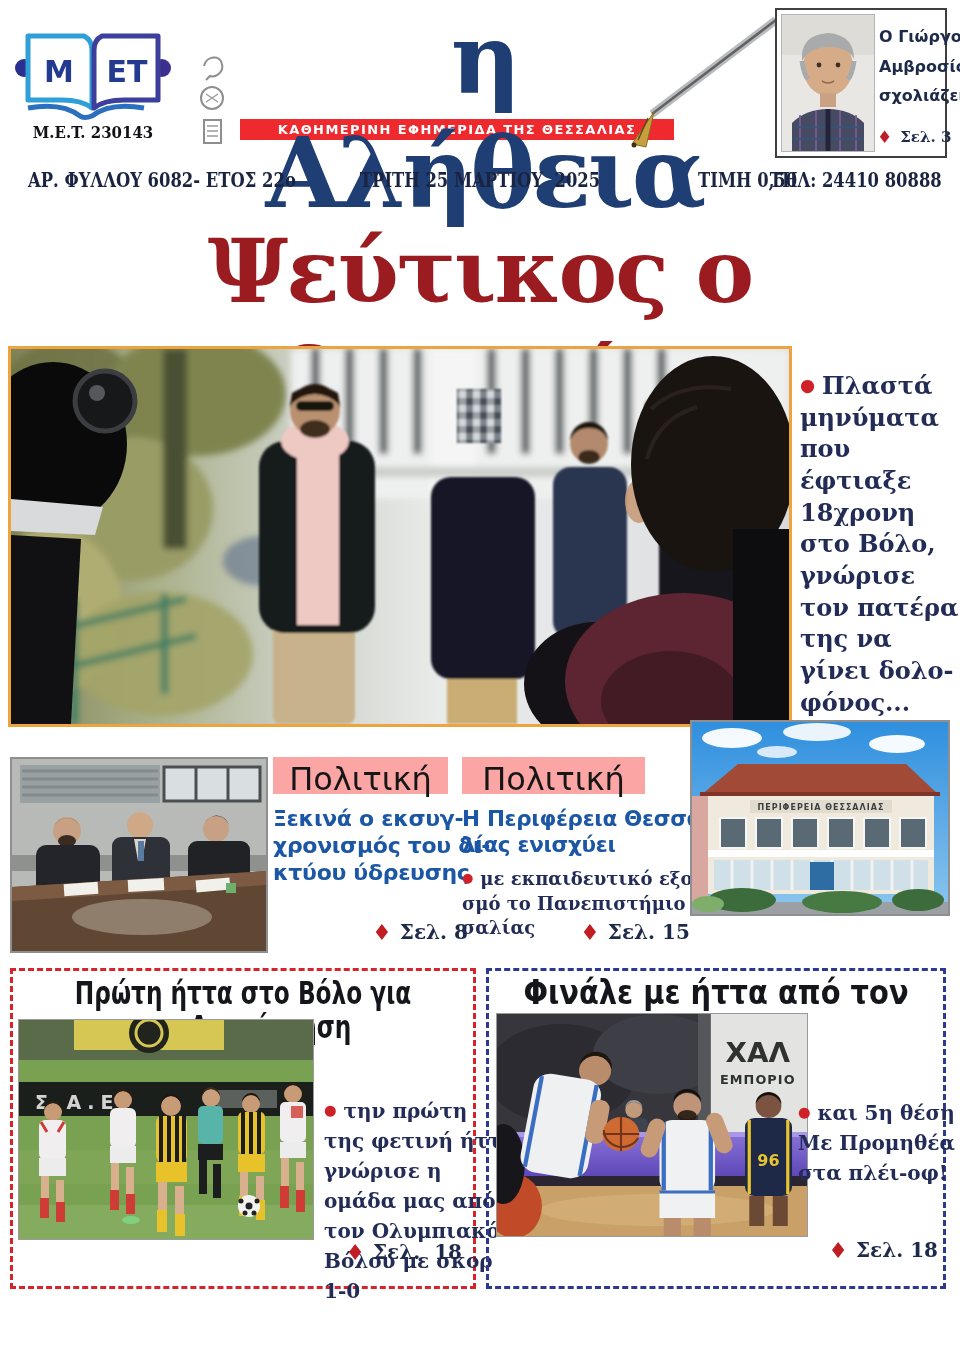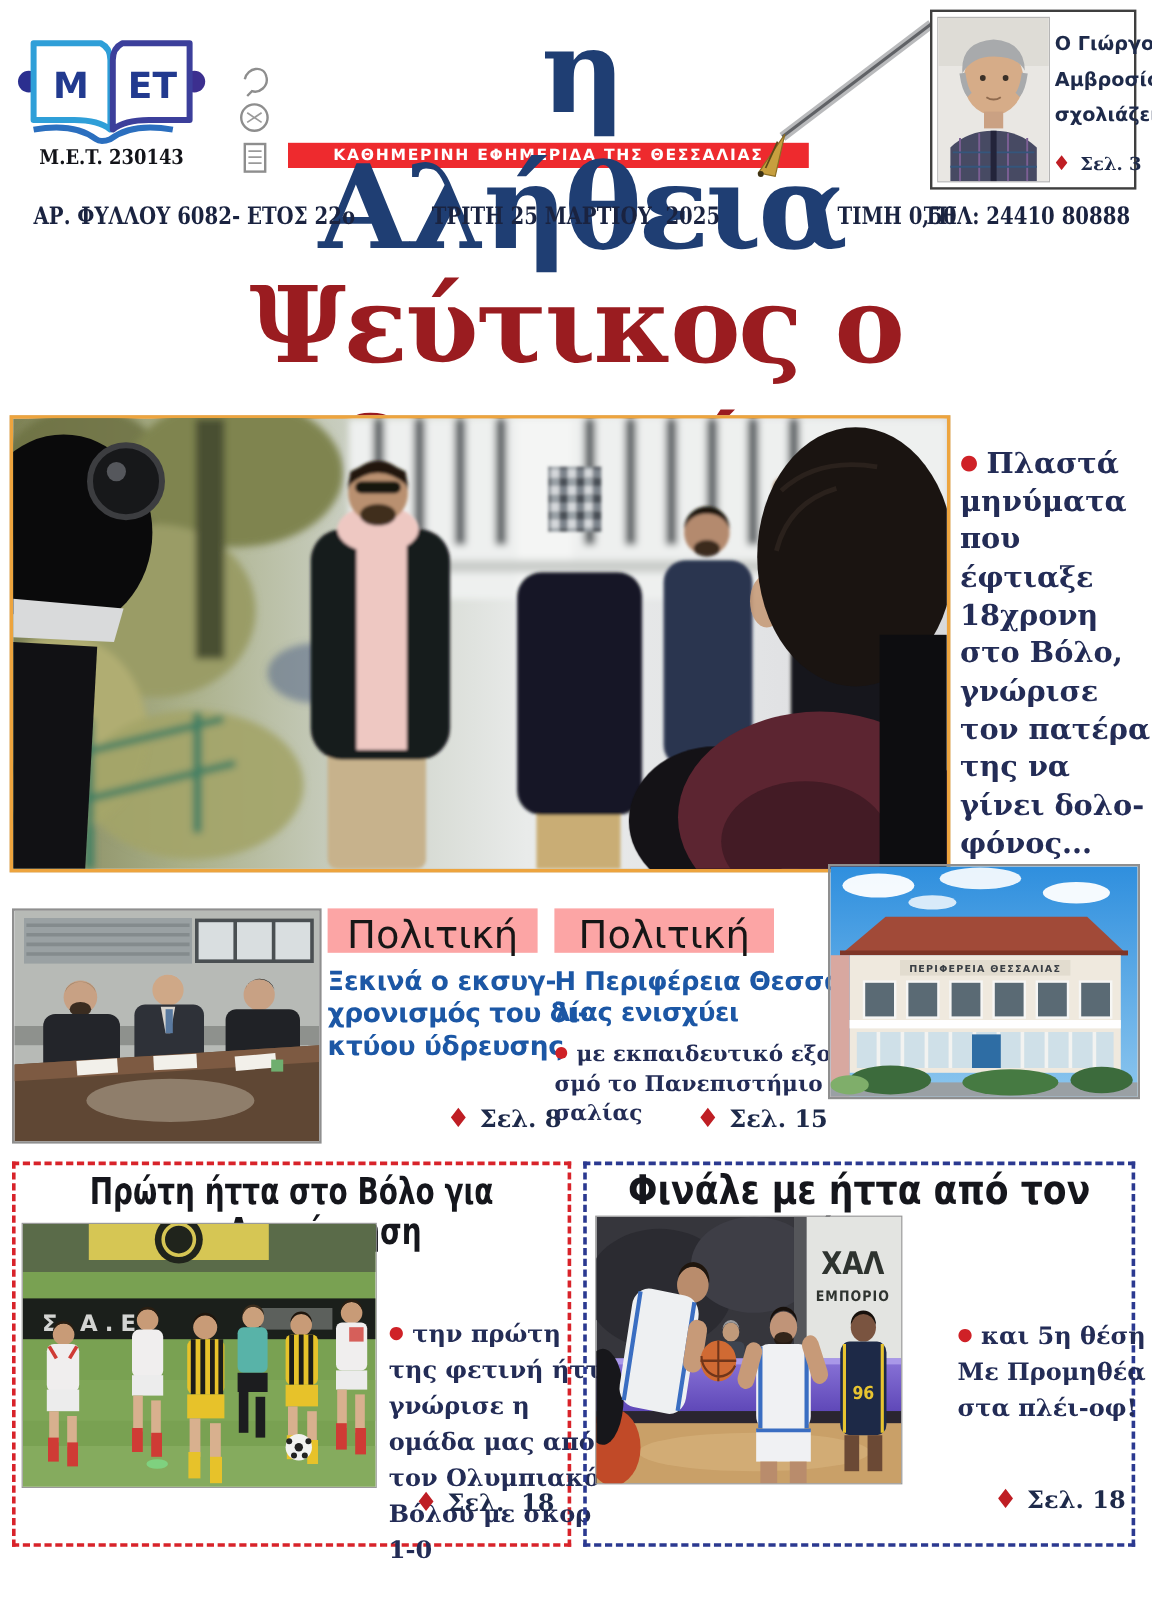--- a/index.html
+++ b/index.html
@@ -63,21 +63,21 @@
   #p1ref{left:372px;top:920px;}
   #p2ref{left:580px;top:920px;}
 
   
   #sbox1{left:10px;top:968px;width:466px;height:321px;border:3px dashed #d8232a;box-sizing:border-box;}
   #sbox2{left:486px;top:968px;width:460px;height:321px;border:3px dashed #2b3990;box-sizing:border-box;}
   .stitle{text-align:center;font-family:"DejaVu Sans",sans-serif;font-weight:bold;color:#15161c;line-height:1.1;}
   #stitle1{left:10px;top:976px;width:466px;font-size:31px;transform:scaleX(0.75);}
   #stitle2{left:486px;top:974px;width:460px;font-size:34px;transform:scaleX(0.85);}
   #sphoto1{left:18px;top:1019px;width:296px;height:221px;border:1px solid #9a9a9a;box-sizing:border-box;}
-  #sphoto2{left:496px;top:1013px;width:256px;height:224px;border:1px solid #9a9a9a;box-sizing:border-box;}
+  #sphoto2{left:496px;top:1013px;width:312px;height:224px;border:1px solid #9a9a9a;box-sizing:border-box;}
   #stext1{left:324px;top:1096px;width:150px;font-size:20px;line-height:1.5;}
   #stext2{left:798px;top:1098px;width:150px;font-size:20px;line-height:1.5;}
   #sref1{right:498px;top:1240px;}
   #sref2{right:22px;top:1238px;}
 
   
   #footer{left:10px;top:1292px;width:940px;height:53px;background:#fff100;text-align:center;}
   #footertext{font-size:44px;line-height:53px;letter-spacing:-1px;transform:scaleX(0.95);}
   #footertext .black{color:#101010;}
   #footertext a{color:#1414e6;text-decoration:none;}

